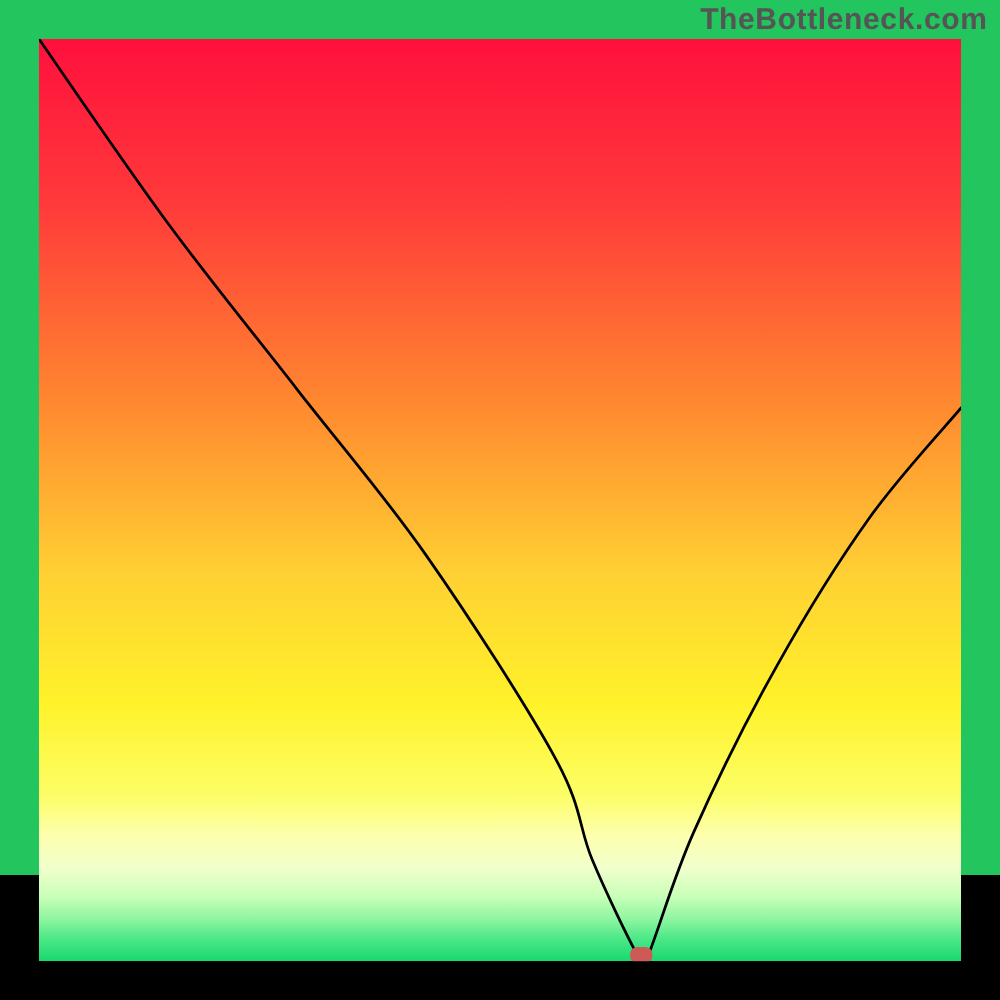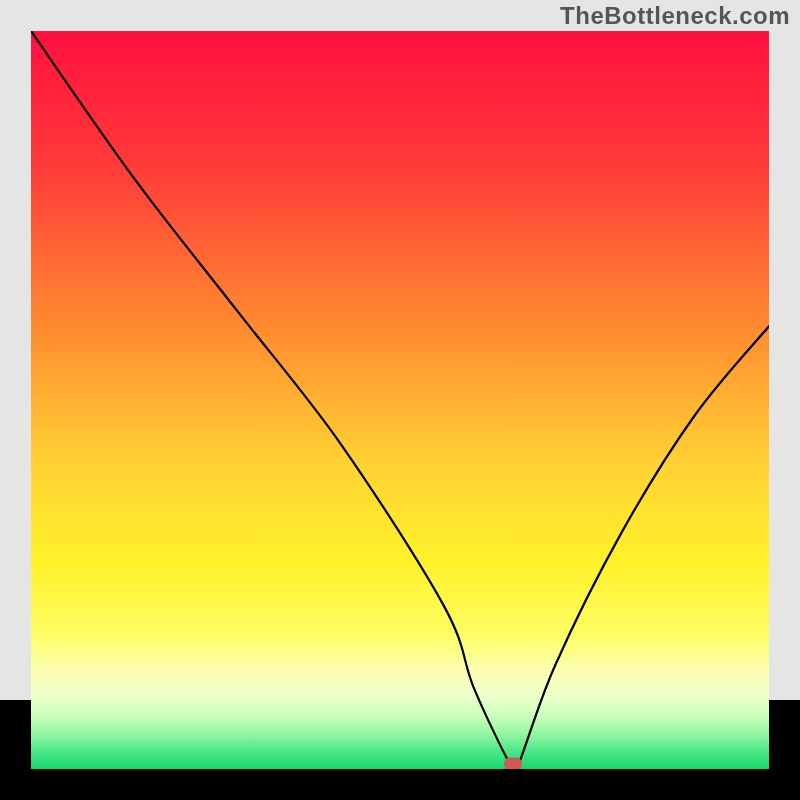--- a/index.html
+++ b/index.html
@@ -9,21 +9,21 @@
     height: 800px;
     background: #000;
     overflow: hidden;
   }
   .frame {
     position: absolute;
     left: 0;
     top: 0;
     width: 800px;
     height: 700px;
-    background: #e5e5e5;
+    background: #22c55e;
   }
   .watermark {
     position: absolute;
     top: 2px;
     right: 10px;
     color: #555;
     font-family: Arial, Helvetica, sans-serif;
     font-size: 24px;
     font-weight: 600;
     letter-spacing: 0.5px;

